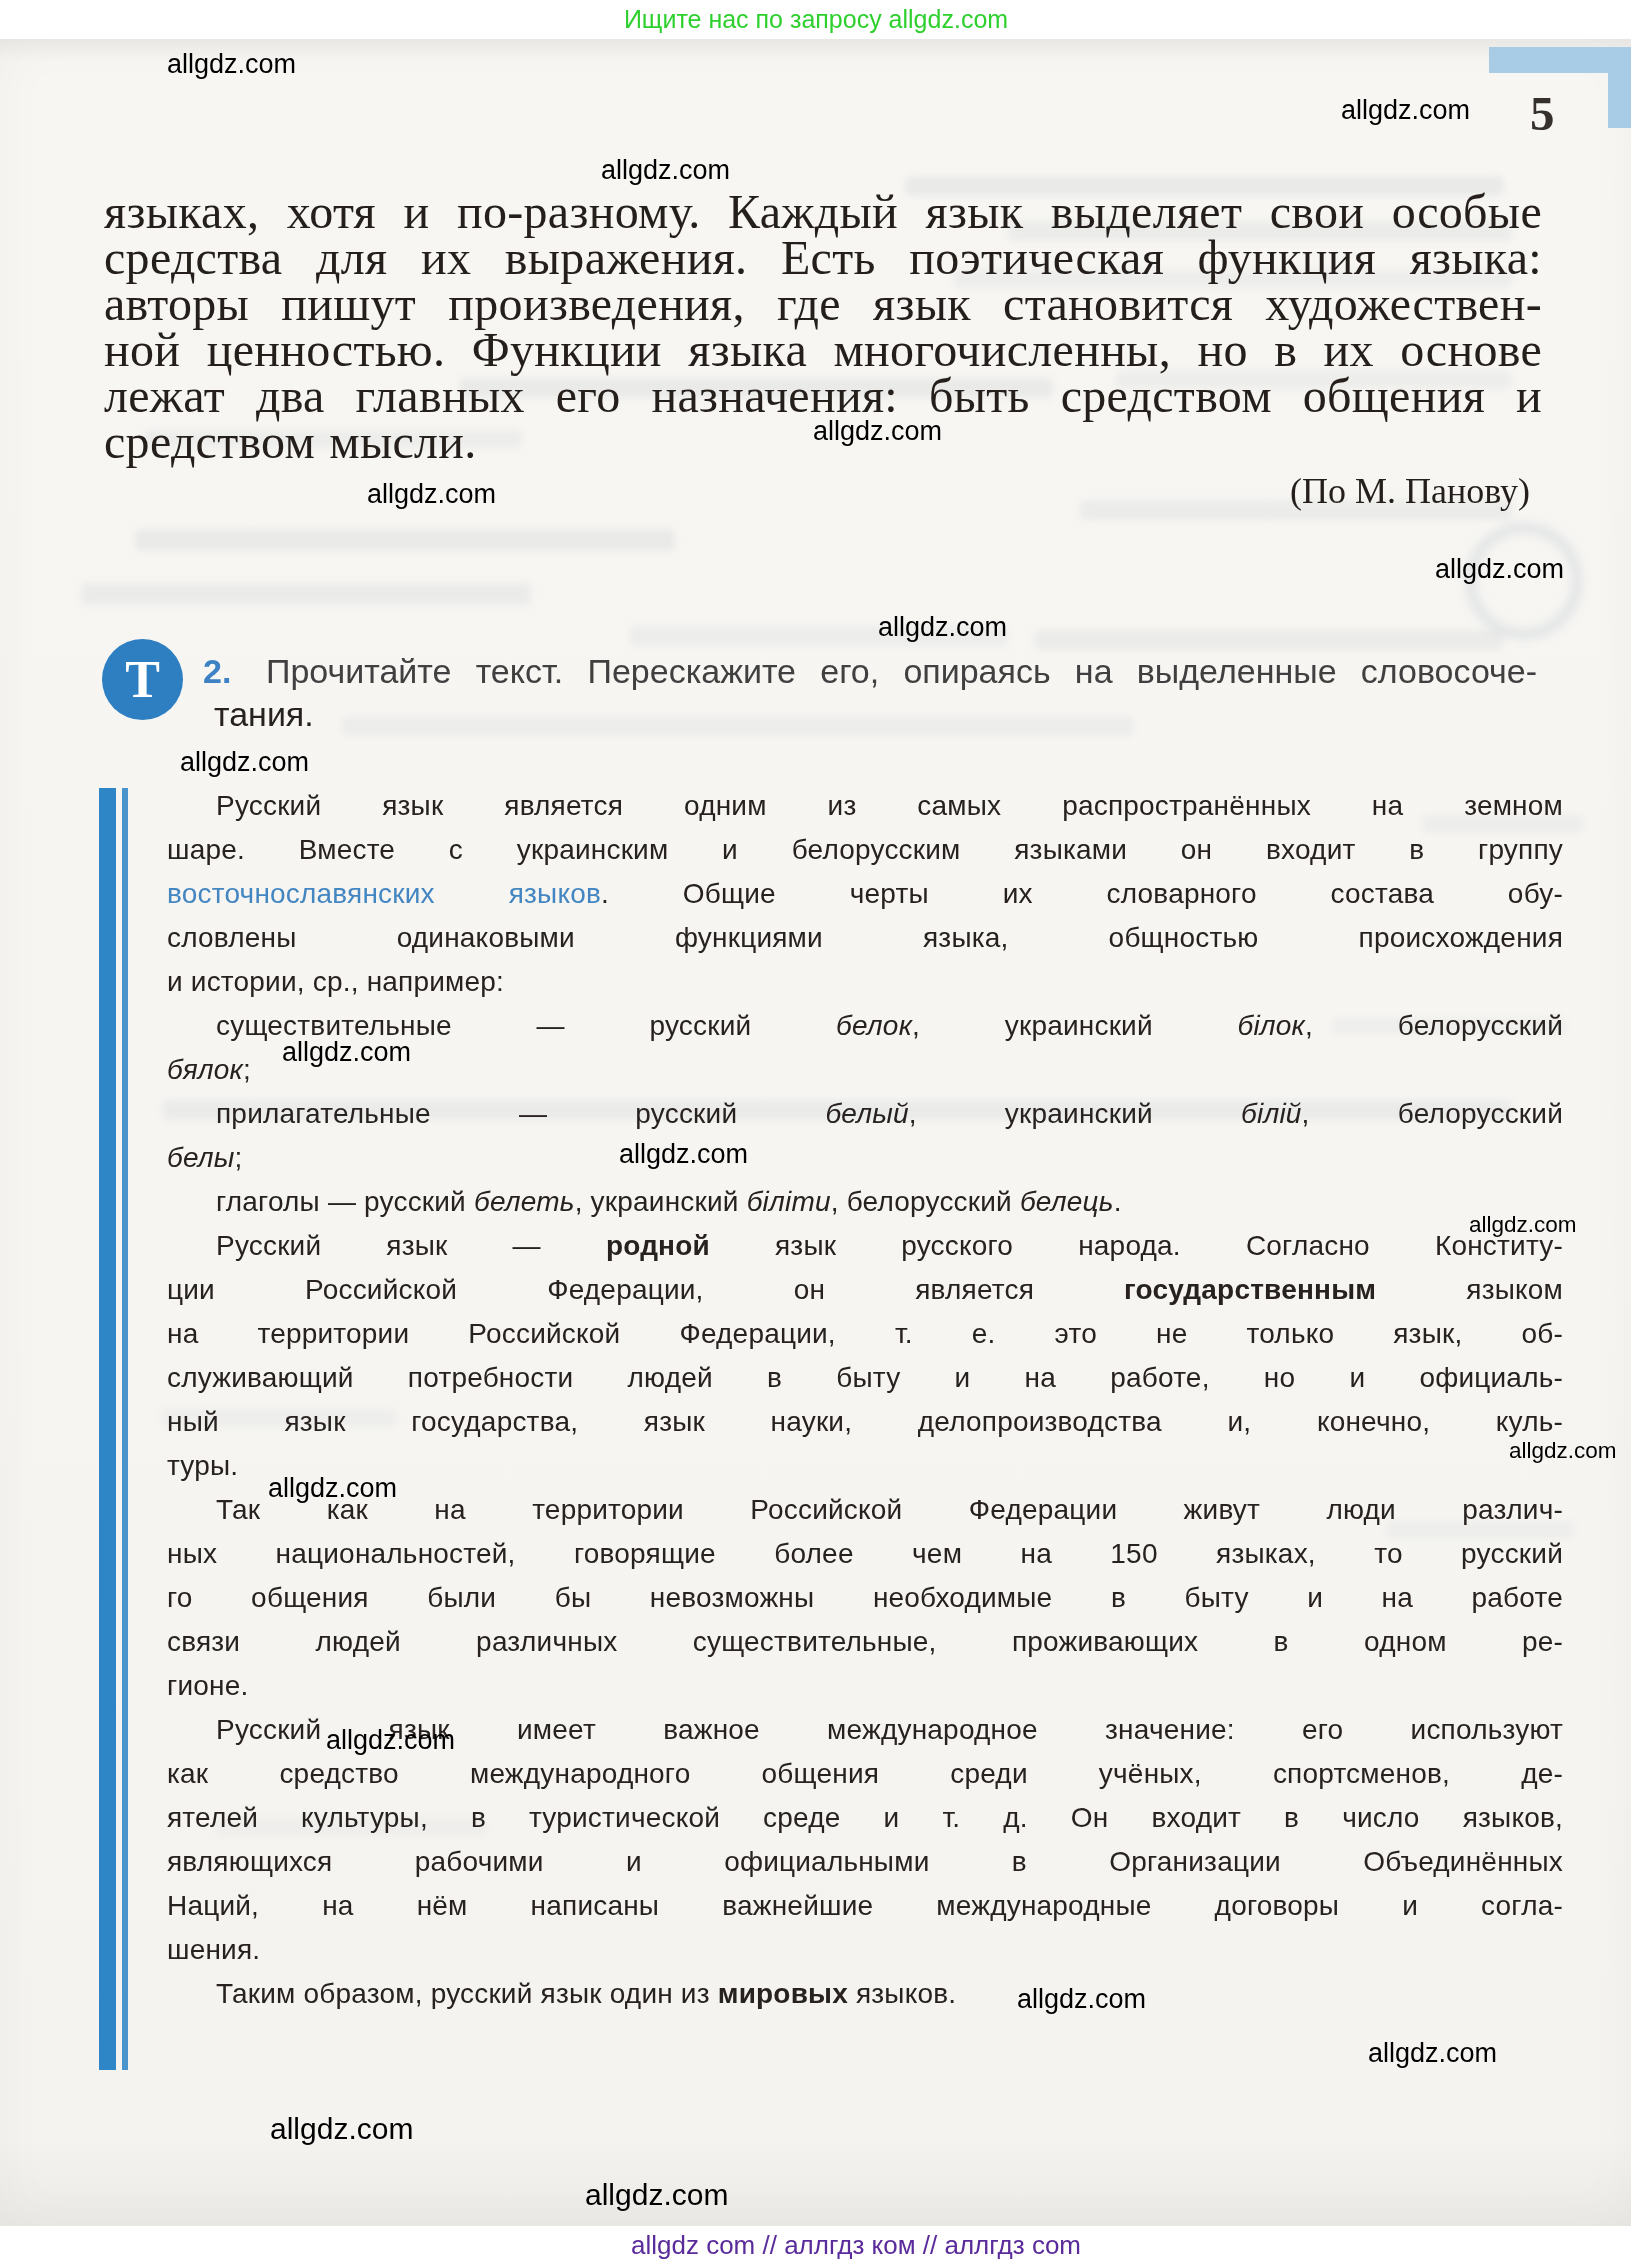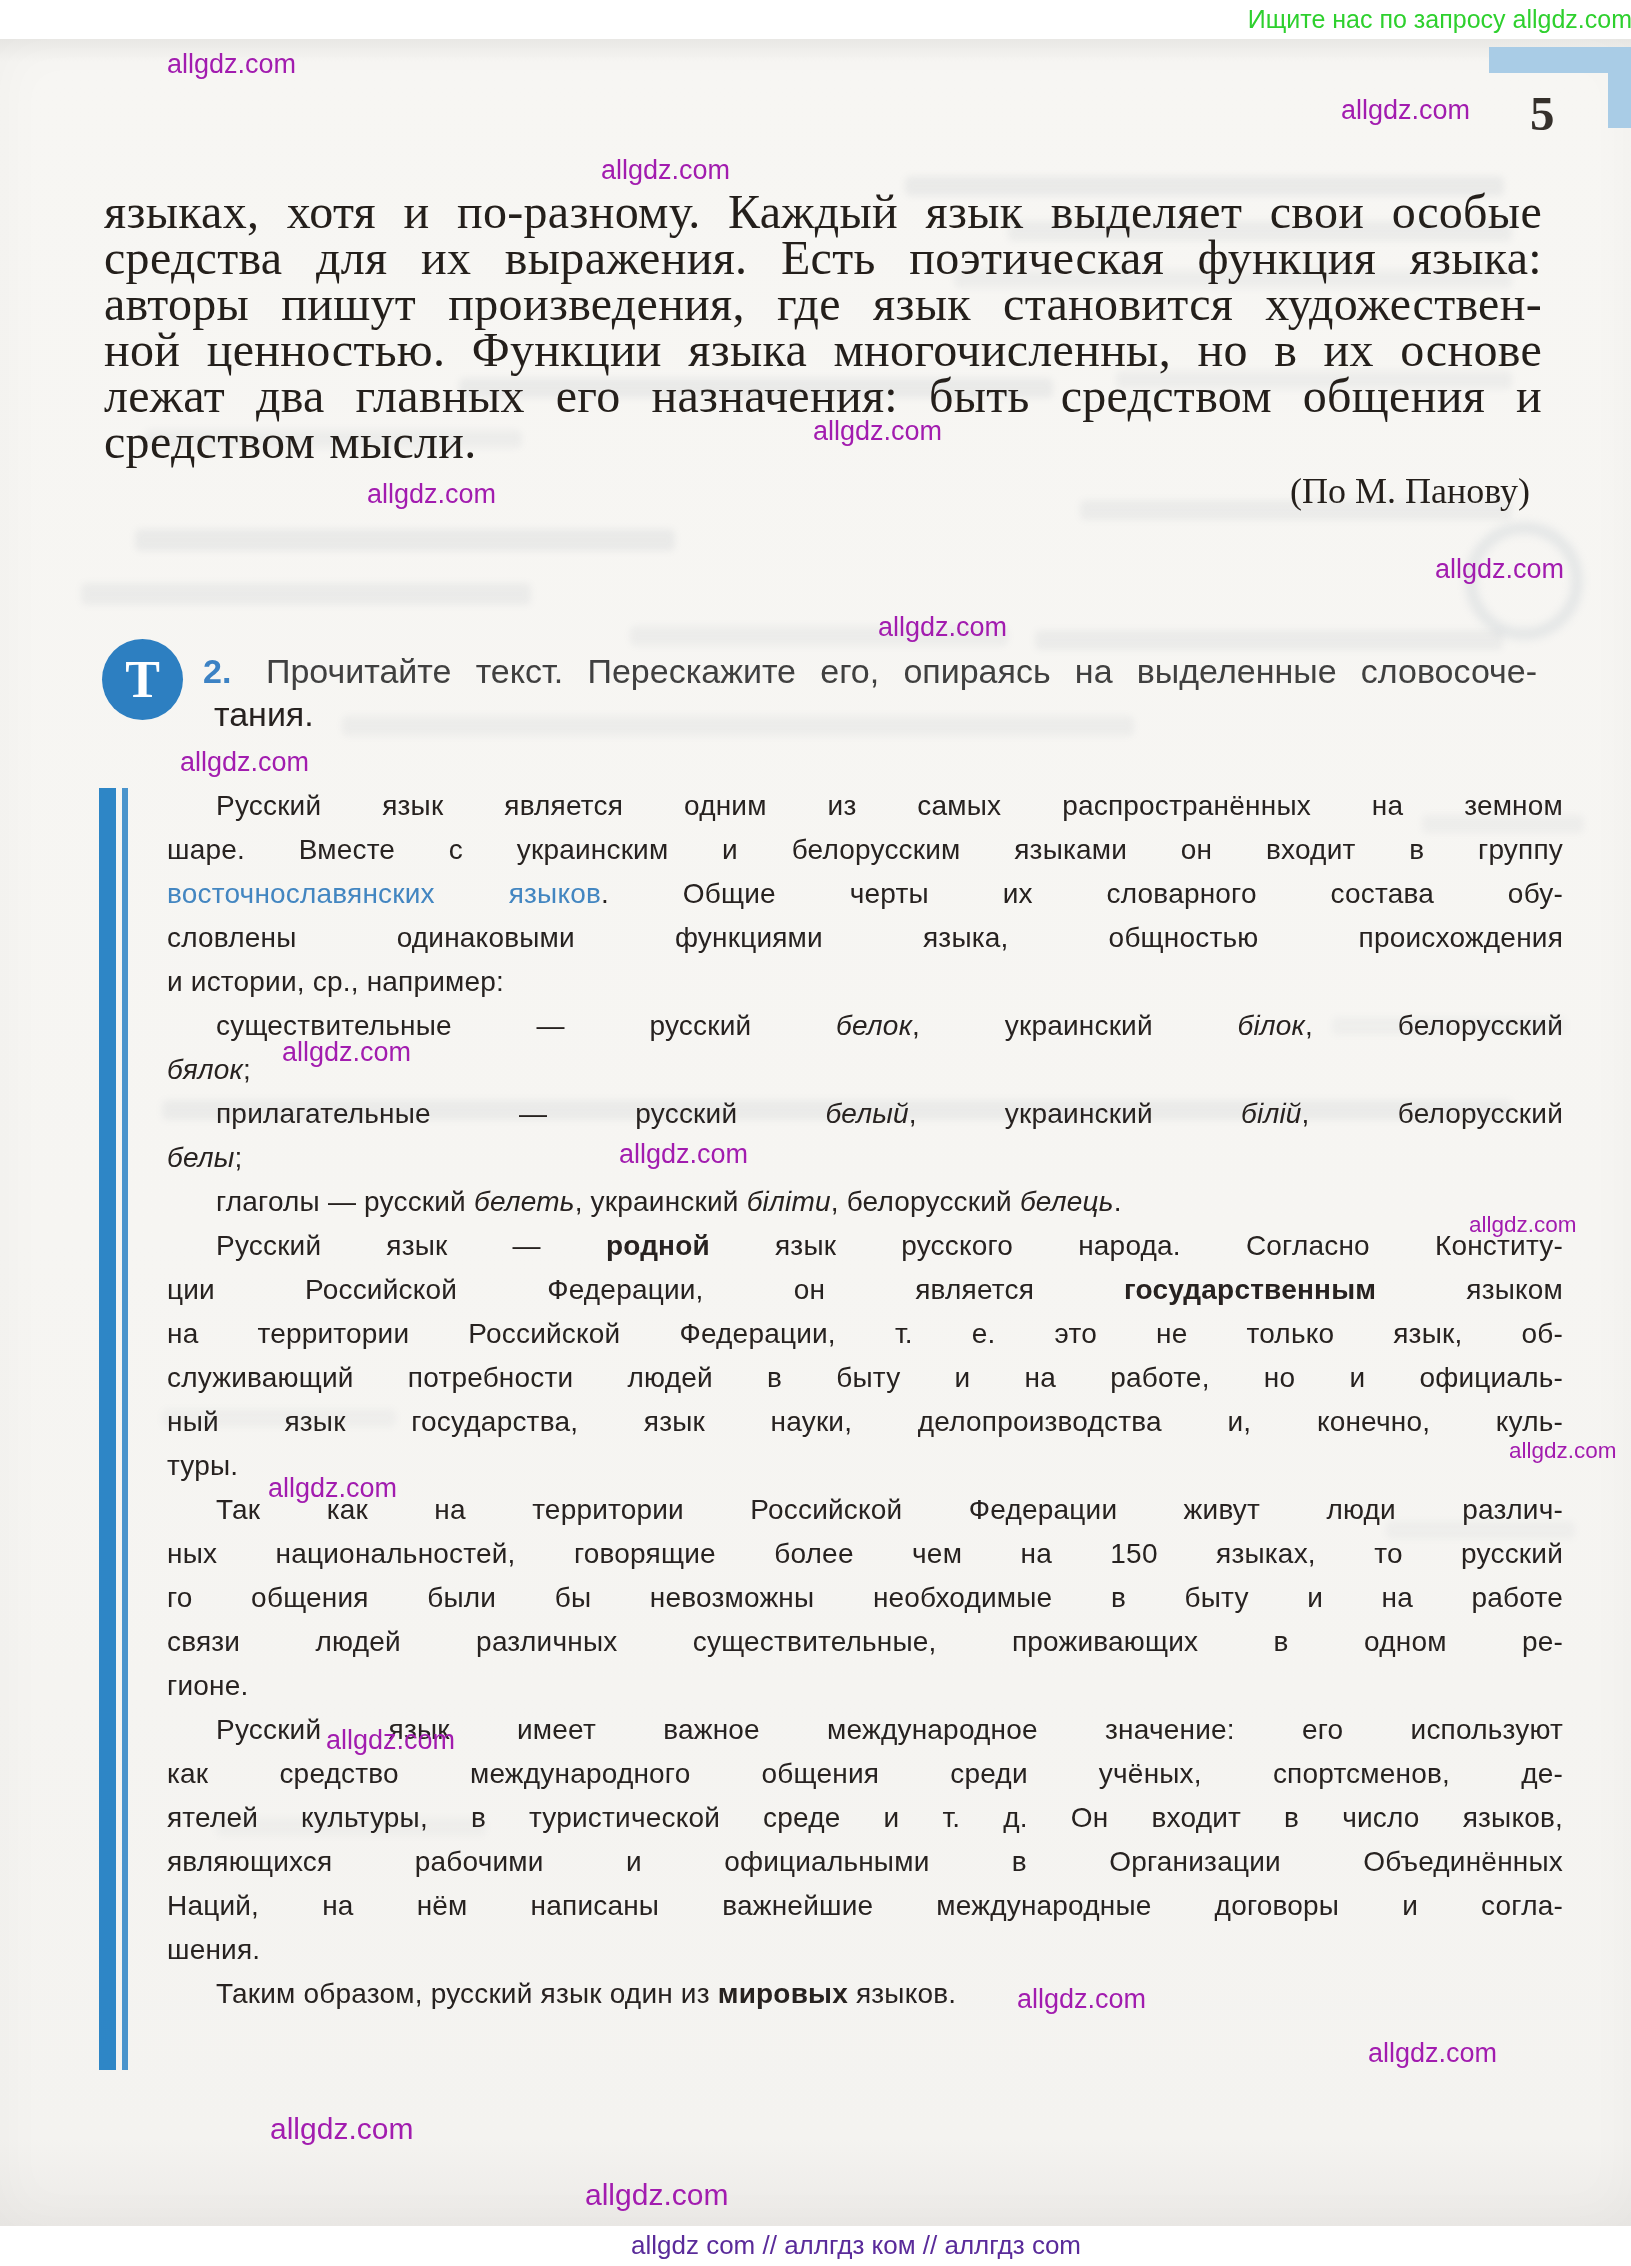--- a/index.html
+++ b/index.html
@@ -58,34 +58,34 @@
   .passage{
     position:absolute;left:167px;top:784px;width:1396px;
     font-size:28px;line-height:44px;color:#272220;letter-spacing:0.2px;
   }
   .tline{min-height:44px;}
   .tline.j{text-align:justify;text-align-last:justify;}
   .tline.ind{text-indent:49px;}
   .passage span.b{font-weight:bold;}
   .passage span.i{font-style:italic;}
   
-  .wm{position:absolute;color:#a21caf;white-space:nowrap;font-family:"Liberation Sans",sans-serif;}
+  .wm{position:absolute;color:#000000;white-space:nowrap;font-family:"Liberation Sans",sans-serif;}
   
   .ghost{position:absolute;background:#7d8894;border-radius:5.4px;filter:blur(3.6px);}
   .ghost-circle{position:absolute;width:94px;height:94px;border:12.6px solid #96a5b3;border-radius:50%;filter:blur(4.5px);opacity:.18;}
   
   .footer{
     position:absolute;left:0;top:2230px;width:100%;
     text-align:center;font-size:26px;font-weight:400;
   }
 </style>
 </head>
 <body>
 
-<div class="promo" style="color: rgb(46, 208, 46); text-align: right;">
+<div class="promo" style="color: rgb(46, 208, 46);">
   <span>Ищите нас по запросу allgdz.com</span>
 </div>
 
 <div class="scan"></div>
 
 <div id="ghosts">
     <div class="ghost" style="left: 905px; top: 176px; width: 599px; height: 20px; opacity: 0.1;"></div>
     <div class="ghost" style="left: 1008px; top: 221px; width: 504px; height: 20px; opacity: 0.09;"></div>
     <div class="ghost" style="left: 954px; top: 270px; width: 558px; height: 18px; opacity: 0.08;"></div>
     <div class="ghost" style="left: 459px; top: 378px; width: 594px; height: 20px; opacity: 0.1;"></div>

